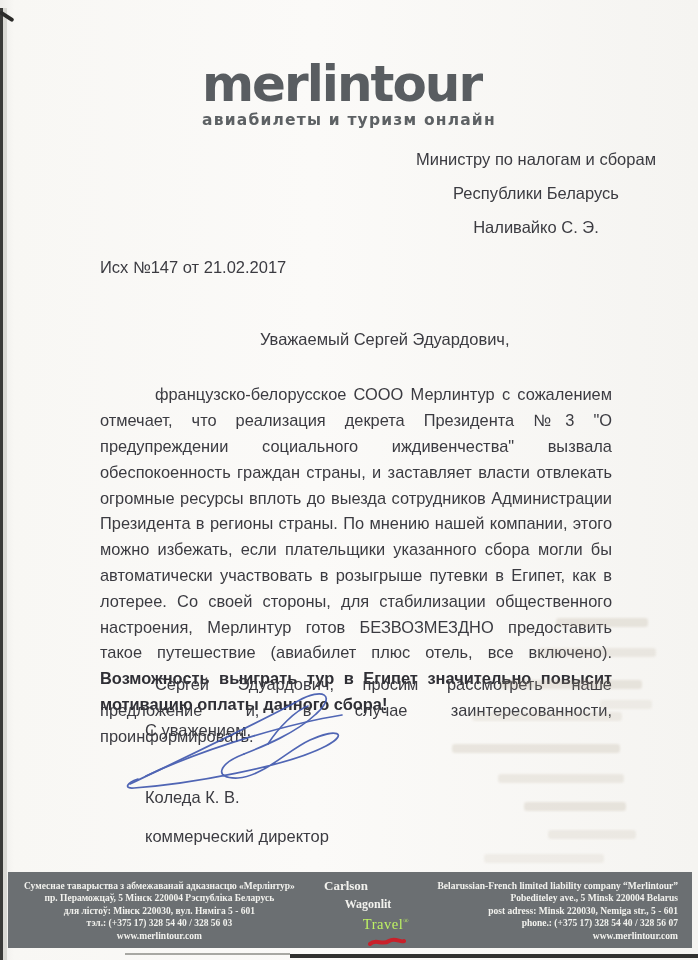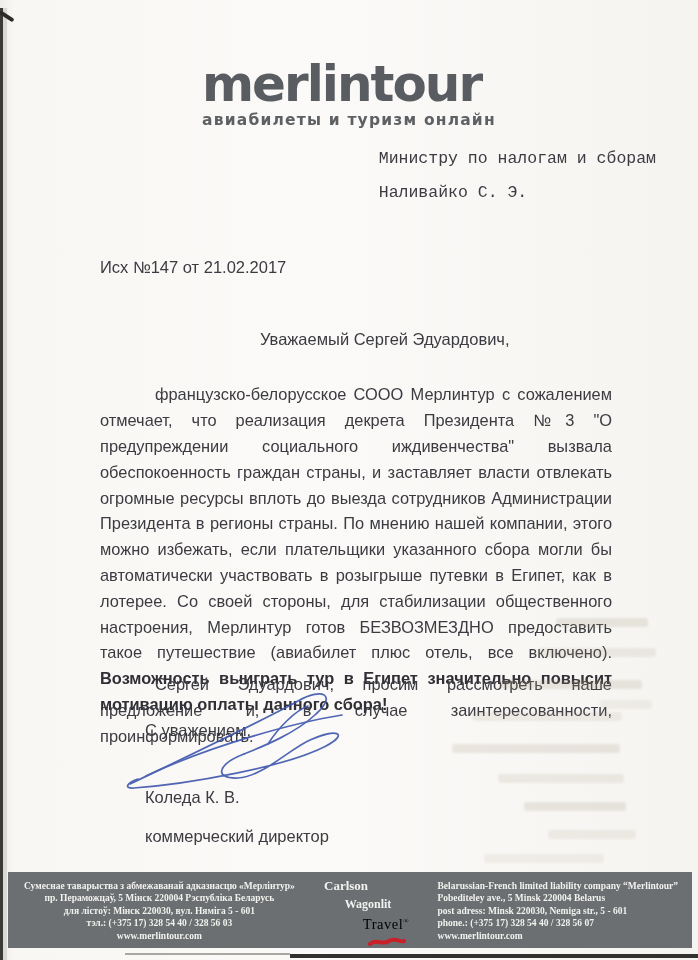--- a/index.html
+++ b/index.html
@@ -20,21 +20,21 @@
   .letterhead { position:absolute; left:202px; top:58px; }
   .brand {
     font-family:"DejaVu Sans", sans-serif; font-weight:700;
     font-size:50px; line-height:52px; letter-spacing:-2px; color:#595d61;
   }
   .tagline {
     font-family:"DejaVu Sans", sans-serif; font-weight:700;
     font-size:15.5px; letter-spacing:1.2px; color:#5d6164; margin-top:1px;
   }
   
-  .recipient { position:absolute; right:42px; top:142px; text-align:left; font-size:16.5px; line-height:34px;font-family:Liberation Mono, monospace; }
+  .recipient { position:absolute; right:42px; top:142px; text-align:center; font-size:16.5px; line-height:34px; }
   
   .reference  { position:absolute; left:100px; top:258px; font-size:16.5px; }
   .salutation { position:absolute; left:260px; top:330px; font-size:16.5px; }
   
   .body-p1 { position:absolute; left:100px; top:366px; width:512px; font-size:16.4px; line-height:25.8px; text-align:justify; text-indent:55px; }
   .body-p1 b { color:#2f2f35; }
   .body-p2 { position:absolute; left:100px; top:629px; width:512px; font-size:16.4px; line-height:25.8px; text-align:justify; text-indent:55px;margin-top:43px; }
   
   .valediction  { position:absolute; left:145px; top:721px; font-size:16.5px; }
   .signer-name  { position:absolute; left:145px; top:788px; font-size:16.5px; }
@@ -42,25 +42,25 @@
   .signature { position:absolute; left:118px; top:684px; width:240px; height:112px; }
   
   .bl { position:absolute; height:9px; border-radius:3px; filter:blur(1.3px); background:rgba(168,154,128,0.20); }
   
   .footer {
     position:absolute; left:8px; top:872px; width:684px; height:76px;
     background:#6b6f72; color:#f2f2ee;
     font-family:"Liberation Serif", serif; font-weight:700;
   }
   .footer-left  { position:absolute; left:16px;  top:8px; font-size:9.5px; line-height:12.4px; text-align:center; }
-  .footer-right { position:absolute; right:14px; top:8px; font-size:9.5px; line-height:12.4px; text-align:left; }
+  .footer-right { position:absolute; right:14px; top:8px; font-size:9.5px; line-height:12.4px; text-align:right; }
   .cwt { position:absolute; left:316px; top:5px; width:88px; }
   .cwt-l1 { font-size:13px; line-height:18px; }
   .cwt-l2 { font-size:12px; line-height:18px; text-align:center; }
-  .cwt-l3 { font-size:14.5px; line-height:16px; text-align:right; font-weight:400; color:#000000; letter-spacing:0.5px; padding-right:3px; }
+  .cwt-l3 { font-size:14.5px; line-height:16px; text-align:right; font-weight:400; color:#bef264; letter-spacing:0.5px; padding-right:3px; }
   .cwt-l3 sup { font-size:7px; }
   .cwt-swoosh { text-align:right; padding-right:6px; margin-top:1px; }
 </style>
 </head>
 <body>
 
 <div class="page">
 
   <div class="edge-left"></div>
   <div class="edge-left2"></div>
@@ -68,20 +68,21 @@
   <div class="scan-line-light"></div>
   <div class="scan-line-dark"></div>
 
   <div class="letterhead">
     <div class="brand">merlintour</div>
     <div class="tagline">авиабилеты и туризм онлайн</div>
   </div>
 
   <div class="recipient">
     <div>Министру по налогам и сборам</div>
+    <div>Республики Беларусь</div>
     <div>Наливайко С. Э.</div>
   </div>
 
   <div class="reference">Исх №147 от 21.02.2017</div>
 
   <div class="salutation">Уважаемый Сергей Эдуардович,</div>
 
   <p class="body-p1"><span>французско-белорусское СООО Мерлинтур с сожалением отмечает, что реализация декрета Президента №3 "О предупреждении социального иждивенчества" вызвала обеспокоенность граждан страны, и заставляет власти отвлекать огромные ресурсы вплоть до выезда сотрудников Администрации Президента в регионы страны. По мнению нашей компании, этого можно избежать, если плательщики указанного сбора могли бы автоматически участвовать в розыгрыше путевки в Египет, как в лотерее. Со своей стороны, для стабилизации общественного настроения, Мерлинтур готов БЕЗВОЗМЕЗДНО предоставить такое путешествие (авиабилет плюс отель, все включено). </span><b>Возможность выиграть тур в Египет значительно повысит мотивацию оплаты данного сбора!</b></p>
 
   <p class="body-p2">Сергей Эдуардович, просим рассмотреть наше предложение и, в случае заинтересованности, проинформировать.</p>

